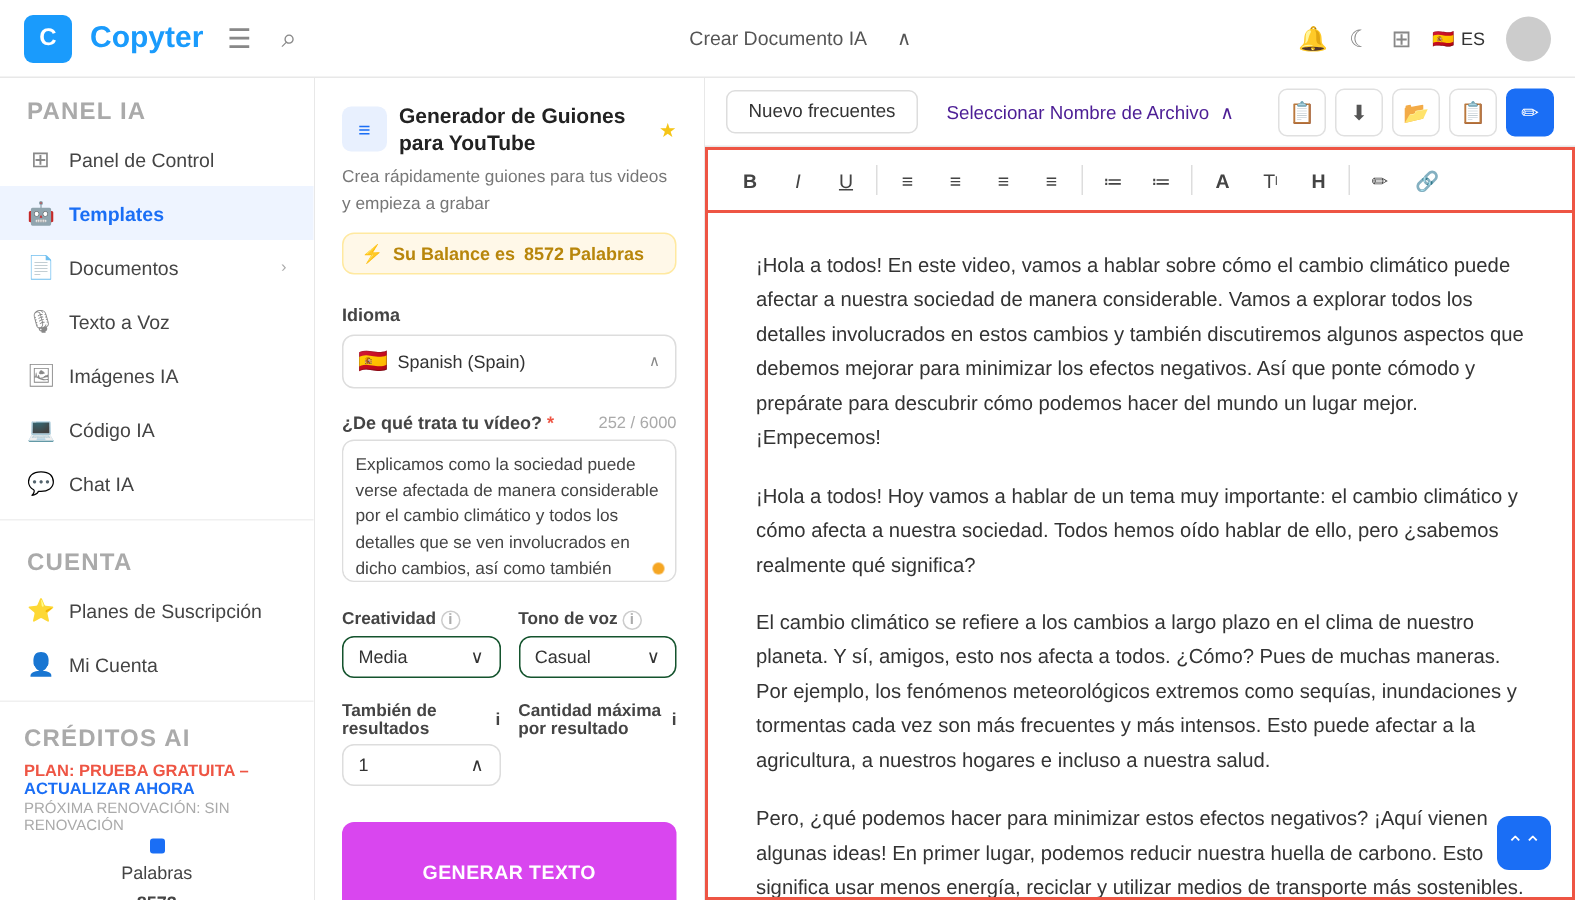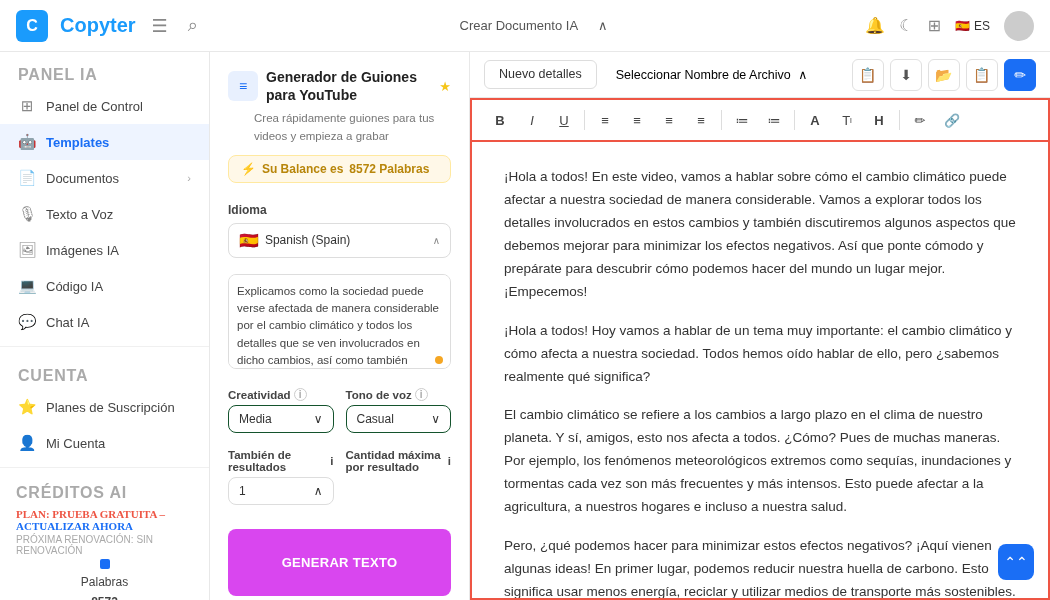--- a/index.html
+++ b/index.html
@@ -33,71 +33,71 @@
     .sidebar-section-label { font-size: 16px; font-weight: 700; color: #aaa; padding: 14px 18px 4px; letter-spacing: 0.8px; text-transform: uppercase; }
     .sidebar-item { display: flex; align-items: center; gap: 10px; padding: 9px 18px; cursor: pointer; color: #444; font-size: 13px; border-radius: 0; }
     .sidebar-item.active { background: #eef4ff; color: #1a6ef5; font-weight: 600; }
     .sidebar-item .s-icon { font-size: 15px; color: #888; width: 18px; text-align: center; }
     .sidebar-item.active .s-icon { color: #1a6ef5; }
     .sidebar-item .s-arrow { margin-left: auto; font-size: 11px; color: #aaa; }
     .sidebar-divider { border: none; border-top: 1px solid #f0f0f0; margin: 6px 0; }
 
     
     .credit-bar { padding: 10px 16px; font-size: 11px; }
-    .credit-plan { color: #e54; font-weight: 600; font-family: Liberation Serif, serif; }
+    .credit-plan { color: #e54; font-weight: 600; }
     .credit-plan a { color: #1a6ef5; cursor: pointer; }
     .credit-next { color: #aaa; font-size: 10px; margin-top: 2px; }
     .credit-row { display: flex; align-items: center; gap: 6px; padding: 3px 0; font-size: 12px; color: #444; flex-direction: column; }
     .credit-dot { width: 10px; height: 10px; border-radius: 2px; }
 
     
     .content-area { display: flex; flex: 1; overflow: hidden; }
 
     
     .gen-panel {
       width: 260px; background: #fff; border-right: 1px solid #e8e8e8;
       display: flex; flex-direction: column; flex-shrink: 0; overflow-y: auto; padding: 0 0 20px;
     }
     .gen-header { padding: 16px 18px 10px; }
     .gen-title-row { display: flex; align-items: center; gap: 8px; margin-bottom: 6px; }
     .gen-icon-box { width: 30px; height: 30px; background: #e8f0fe; border-radius: 6px; display: flex; align-items: center; justify-content: center; color: #1a6ef5; font-size: 14px; }
     .gen-title { font-size: 14px; font-weight: 700; color: #222; line-height: 1.3; }
     .gen-star { color: #f5c518; }
-    .gen-desc { font-size: 11.5px; color: #777; line-height: 1.5; margin-left: 26px; }
+    .gen-desc { font-size: 11.5px; color: #777; line-height: 1.5; }
     .gen-balance { display: flex; align-items: center; gap: 6px; background: #fff8e8; border: 1px solid #ffe9a0; border-radius: 8px; padding: 6px 12px; margin: 0 18px 12px; font-size: 12px; color: #b8860b; font-weight: 600; }
     .gen-balance .bolt { color: #f5a623; }
     .gen-section { padding: 8px 18px; }
     .gen-label { font-size: 12px; font-weight: 600; color: #444; margin-bottom: 6px; }
     .lang-select { display: flex; align-items: center; justify-content: space-between; border: 1px solid #ddd; border-radius: 8px; padding: 7px 10px; cursor: pointer; background: #fff; }
     .lang-left { display: flex; align-items: center; gap: 6px; font-size: 12px; color: #333; }
     .flag { font-size: 16px; }
     .chevron-up { font-size: 10px; color: #888; }
     .field-label-row { display: flex; justify-content: space-between; align-items: center; margin-bottom: 4px; }
     .field-label { font-size: 12px; font-weight: 600; color: #444; }
     .field-req { color: #e54; }
     .char-count { font-size: 11px; color: #aaa; }
     .textarea-field { width: 100%; border: 1px solid #ddd; border-radius: 8px; padding: 8px; font-size: 11.5px; color: #444; resize: none; height: 95px; line-height: 1.5; outline: none; font-family: inherit; position: relative; }
     .textarea-wrap { position: relative; }
     .textarea-orange-dot { position: absolute; bottom: 8px; right: 8px; width: 8px; height: 8px; background: #f5a623; border-radius: 50%; }
     .creativity-row { display: flex; gap: 12px; }
     .sel-group { flex: 1; }
-    .sel-label { font-size: 11.5px; font-weight: 600; color: #444; margin-bottom: 4px; display: flex; align-items: flex-end; gap: 3px; }
+    .sel-label { font-size: 11.5px; font-weight: 600; color: #444; margin-bottom: 4px; display: flex; align-items: center; gap: 3px; }
     .sel-label .info { font-size: 10px; color: #aaa; border: 1px solid #ccc; border-radius: 50%; width: 13px; height: 13px; display: inline-flex; align-items: center; justify-content: center; cursor: pointer; }
     .select-box { display: flex; align-items: center; justify-content: space-between; border: 1px solid #14532d; border-radius: 8px; padding: 6px 10px; cursor: pointer; font-size: 12px; color: #333; }
     .num-row { display: flex; gap: 12px; }
     .num-group { flex: 1; }
     .num-label { font-size: 11.5px; font-weight: 600; color: #444; margin-bottom: 4px; display: flex; align-items: center; gap: 3px; }
     .num-input { display: flex; align-items: center; justify-content: space-between; border: 1px solid #ddd; border-radius: 8px; padding: 6px 10px; cursor: pointer; font-size: 12px; color: #333; }
     .gen-btn { margin: 16px 18px 0; background: #d946ef; color: #fff; border: none; border-radius: 8px; padding: 26px; font-size: 13px; font-weight: 600; cursor: pointer; width: calc(100% - 36px); letter-spacing: 0.3px; }
 
     
     .editor-panel { flex: 1; display: flex; flex-direction: column; background: #fff; overflow: hidden; }
     .editor-top { display: flex; align-items: center; justify-content: space-between; border-bottom: 1px solid #e8e8e8; padding: 0 14px; height: 46px; flex-shrink: 0; }
     .editor-tabs { display: flex; gap: 4px; }
-    .editor-tab { padding: 6px 14px; font-size: 12.5px; color: #000000; cursor: pointer; border-radius: 6px; border: 1px solid transparent; }
+    .editor-tab { padding: 6px 14px; font-size: 12.5px; color: #4c1d95; cursor: pointer; border-radius: 6px; border: 1px solid transparent; }
     .editor-tab.active { color: #333; font-weight: 500; border-color: #ddd; background: #fff; }
     .editor-actions { display: flex; align-items: center; gap: 6px; }
     .editor-action-btn { width: 32px; height: 32px; border: 1px solid #e0e0e0; border-radius: 6px; display: flex; align-items: center; justify-content: center; cursor: pointer; color: #555; font-size: 14px; background: #fff; }
     .editor-action-btn.blue { background: #1a6ef5; color: #fff; border-color: #1a6ef5; }
 
     
     .editor-toolbar { display: flex; align-items: center; gap: 4px; padding: 6px 14px; border-bottom: 1px solid #f0f0f0; flex-shrink: 0; flex-wrap: wrap; border: 2px solid #e54; border-top: 2px solid #e54; margin: 0; }
     .toolbar-btn { width: 28px; height: 28px; display: flex; align-items: center; justify-content: center; cursor: pointer; color: #444; font-size: 13px; border-radius: 4px; border: none; background: transparent; }
     .toolbar-sep { width: 1px; height: 20px; background: #ddd; margin: 0 2px; }
 
@@ -235,20 +235,27 @@
         <div class="lang-select">
           <div class="lang-left">
             <span class="flag">🇪🇸</span>
             <span>Spanish (Spain)</span>
           </div>
           <span class="chevron-up">∧</span>
         </div>
       </div>
 
       <div class="gen-section">
+        <div class="field-label-row">
+          <div class="field-label">
+            <span>¿De qué trata tu vídeo?</span>
+            <span class="field-req">*</span>
+          </div>
+          <span class="char-count">252 / 6000</span>
+        </div>
         <div class="textarea-wrap">
           <textarea class="textarea-field" style="">Explicamos como la sociedad puede verse afectada de manera considerable por el cambio climático y todos los detalles que se ven involucrados en dicho cambios, así como también algunos aspectos que</textarea>
           <div class="textarea-orange-dot"></div>
         </div>
       </div>
 
       <div class="gen-section">
         <div class="creativity-row">
           <div class="sel-group">
             <div class="sel-label">
@@ -293,21 +300,21 @@
           </div>
         </div>
       </div>
 
       <button class="gen-btn">GENERAR TEXTO</button>
     </div>
 
     <div class="editor-panel">
       <div class="editor-top">
         <div class="editor-tabs">
-          <div class="editor-tab active">Nuevo detalles</div>
+          <div class="editor-tab active">Nuevo frecuentes</div>
           <div class="editor-tab">
             <span>Seleccionar Nombre de Archivo</span>
             <span style="margin-left:4px">∧</span>
           </div>
         </div>
         <div class="editor-actions">
           <div class="editor-action-btn">📋</div>
           <div class="editor-action-btn">⬇</div>
           <div class="editor-action-btn">📂</div>
           <div class="editor-action-btn">📋</div>

